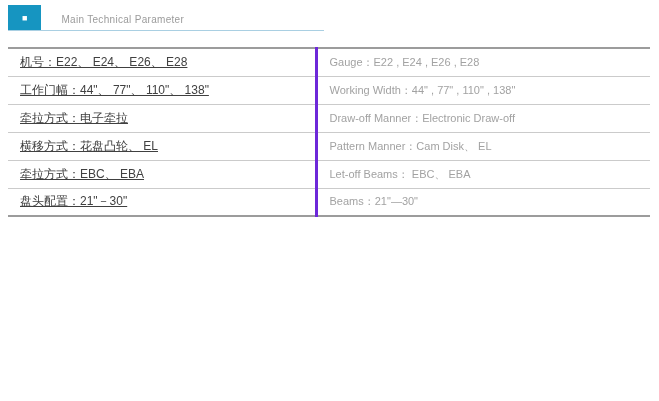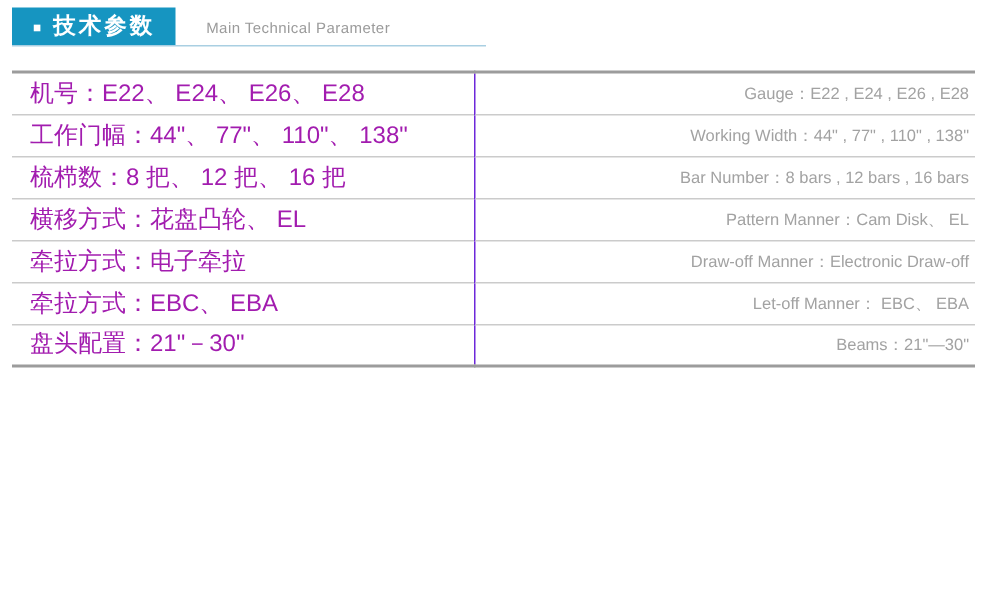--- a/index.html
+++ b/index.html
@@ -56,68 +56,63 @@
   table.spec-table td {
     border-top: 1px solid #cbcbcb;
     vertical-align: middle;
     padding: 0 4px 0 12px;
     white-space: nowrap;
     overflow: hidden;
   }
   table.spec-table tr:first-child td { border-top: none; }
   td.cn {
     width: 308px;
-    color: #a21caf;
-    font-size: 16px;
+    color: #404040;
+    font-size: 12px;
+    text-decoration: underline;
   }
   td.en {
-    border-left: 1px solid #6d28d9;
+    border-left: 3px solid #6d28d9;
     color: #a2a2a2;
     font-size: 11px;
-    text-align: right;
   }
 </style>
 </head>
 <body>
 
 <div class="page">
 
   <div class="header">
     <div class="badge">
       <span class="bullet">■</span>
-      <span>技术参数</span>
     </div>
     <div class="subtitle">Main Technical Parameter</div>
   </div>
 
   <table class="spec-table">
     <tbody>
         <tr>
           <td class="cn">机号：E22、 E24、 E26、 E28</td>
           <td class="en">Gauge：E22 , E24 , E26 , E28</td>
         </tr>
         <tr>
           <td class="cn">工作门幅：44"、 77"、 110"、 138"</td>
           <td class="en">Working Width：44" , 77" , 110" , 138"</td>
         </tr>
         <tr>
-          <td class="cn">梳栉数：8 把、 12 把、 16 把</td>
-          <td class="en">Bar Number：8 bars , 12 bars , 16 bars</td>
+          <td class="cn">牵拉方式：电子牵拉</td>
+          <td class="en">Draw-off Manner：Electronic Draw-off</td>
         </tr>
         <tr>
           <td class="cn">横移方式：花盘凸轮、 EL</td>
           <td class="en">Pattern Manner：Cam Disk、 EL</td>
         </tr>
         <tr>
-          <td class="cn">牵拉方式：电子牵拉</td>
-          <td class="en">Draw-off Manner：Electronic Draw-off</td>
-        </tr>
-        <tr>
           <td class="cn">牵拉方式：EBC、 EBA</td>
-          <td class="en">Let-off Manner： EBC、 EBA</td>
+          <td class="en">Let-off Beams： EBC、 EBA</td>
         </tr>
         <tr>
           <td class="cn">盘头配置：21"－30"</td>
           <td class="en">Beams：21"—30"</td>
         </tr>
       </tbody>
   </table>
 
 </div>
 

